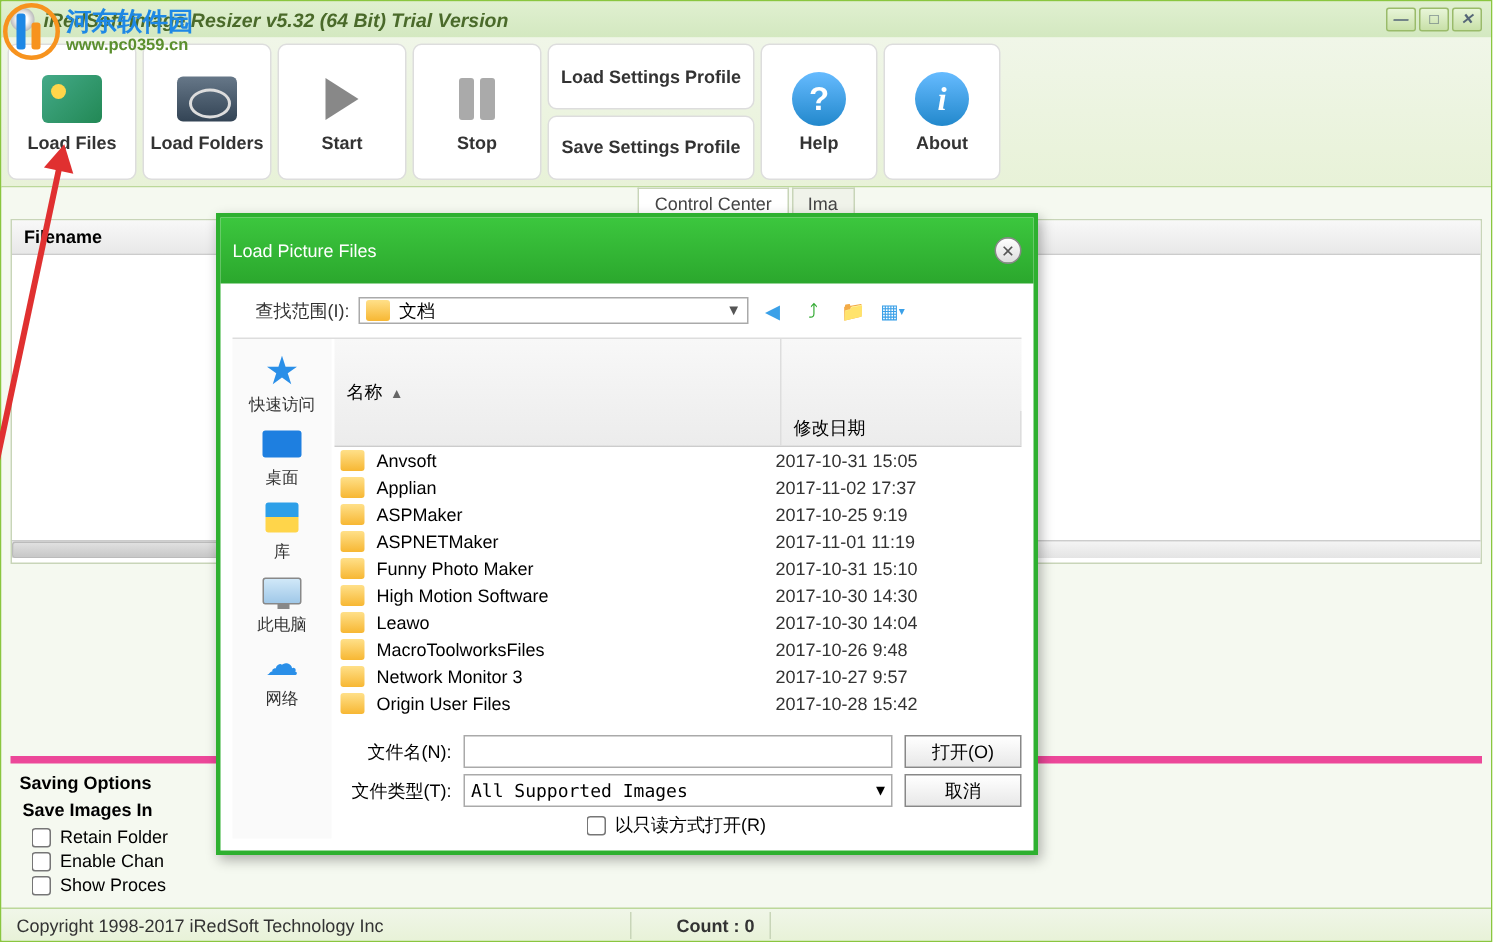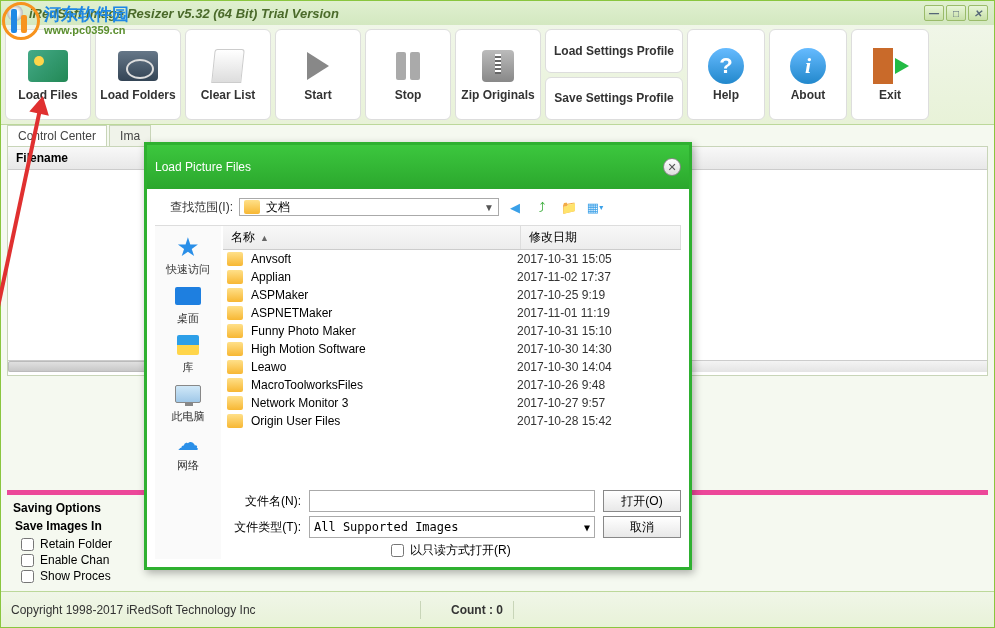--- a/index.html
+++ b/index.html
@@ -33,35 +33,35 @@
 .ic-pause div{width:10px;height:28px;background:#aaa;border-radius:2px;}
 .ic-zip { width:32px;height:32px;background:linear-gradient(#bbb,#888);border-radius:4px;position:relative;}
 .ic-zip::after{content:"";position:absolute;top:4px;left:13px;width:6px;height:20px;background:repeating-linear-gradient(#fff 0 2px,#666 2px 4px);}
 .ic-help{width:36px;height:36px;border-radius:50%;background:linear-gradient(#6bf,#28c);display:flex;align-items:center;justify-content:center;color:#fff;font-size:22px;font-weight:bold;}
 .ic-about{width:36px;height:36px;border-radius:50%;background:linear-gradient(#6bf,#28c);display:flex;align-items:center;justify-content:center;color:#fff;font-size:22px;font-weight:bold;font-style:italic;font-family:serif;}
 .ic-exit{width:34px;height:36px;background:linear-gradient(90deg,#c96a2a 60%, transparent 60%);position:relative;}
 .ic-exit::after{content:"";position:absolute;right:-2px;top:10px;width:0;height:0;border-left:14px solid #2b4;border-top:8px solid transparent;border-bottom:8px solid transparent;}
 
 
 .body-area { flex:1; display:flex; flex-direction: column; background:#f5f9f0; padding: 0 6px; }
-.tabs { display:flex; gap:2px; margin-top:0; }
+.tabs { display:flex; gap:2px; margin-top:0;justify-content:center; }
 .tab { padding:3px 10px; background:#f0f3ea; border:1px solid #c8d5b8; border-bottom:none; font-size:12px; color:#444; cursor:pointer;}
 .tab.active{background:#fff;}
 .file-panel { background:#fff; border:1px solid #c8d5b8; height:230px; padding:0; }
 .file-header { background:linear-gradient(#f8f8f8,#e8e8e8); border-bottom:1px solid #ccc; padding:4px 8px; font-weight:bold; font-size:12px;}
 .file-list-body { height: 190px; overflow:auto; }
 .file-scroll { height: 12px; background:linear-gradient(#f4f4f4,#e4e4e4); border-top:1px solid #ccc; position:relative;}
 .file-scroll-thumb{position:absolute;left:0;top:0;height:100%;width:260px;background:linear-gradient(#e0e0e0,#c8c8c8);border:1px solid #bbb;border-radius:2px;}
 
 .saving { border-top:5px solid #ec4899; padding:6px; font-size:12px; }
 .saving-title{font-weight:bold;margin-bottom:4px;}
 .chk{display:flex;align-items:center;gap:6px;margin:2px 0 2px 8px;}
 .chk input{width:13px;height:13px;}
 
-.statusbar{height:36px;background:linear-gradient(#f0f6e8,#e8f2d8);border-top:1px solid #bcd89a;display:flex;align-items:center;font-size:12px;color:#333;}
+.statusbar{height:22px;background:linear-gradient(#f0f6e8,#e8f2d8);border-top:1px solid #bcd89a;display:flex;align-items:center;font-size:12px;color:#333;}
 .status-cell{padding:2px 10px;border-right:1px solid #c8d5b8;}
 .status-count{font-weight:bold;margin-left:20px;}
 
 
 .dialog { position: absolute; left: 144px; top: 142px; width: 548px; height: 428px; border: 3px solid #2eb030; background: #fff; box-shadow: 2px 3px 8px rgba(0,0,0,.3); display:flex; flex-direction:column; z-index:10;}
 .dlg-title { height: 44px; background: linear-gradient(#3cc73e,#2ba72d); color:#fff; display:flex; align-items:center; padding:0 8px; font-size:12px;}
 .dlg-title-spacer{flex:1;}
 .dlg-close{width:18px;height:18px;background:linear-gradient(#fff,#ddd);border-radius:50%;border:1px solid #888;display:flex;align-items:center;justify-content:center;font-size:11px;color:#555;cursor:pointer;}
 .dlg-body{flex:1;display:flex;flex-direction:column;padding:8px;}
 .dlg-row{display:flex;align-items:center;gap:6px;margin-bottom:6px;}
@@ -83,21 +83,21 @@
 .sb-lib{width:22px;height:20px;background:linear-gradient(#2d9fe8 50%, #ffd54a 50%);border-radius:2px;}
 .sb-pc{width:26px;height:18px;background:linear-gradient(#d0e8f8,#a0c8e8);border:1px solid #888;border-radius:2px;position:relative;}
 .sb-pc::after{content:"";position:absolute;bottom:-4px;left:9px;width:8px;height:4px;background:#888;}
 .sb-net{color:#2a8fe8;font-size:22px;}
 
 .dlg-files{flex:1;display:flex;flex-direction:column;}
 .dlg-cols{display:flex;background:linear-gradient(#f8f8f8,#ececec);border-bottom:1px solid #ccc;font-size:12px;}
 .col-h{padding:3px 8px;border-right:1px solid #ddd;display:flex;align-items:center;gap:5px;}
 .col-h .sort{font-size:9px;color:#666;}
 .col-name{flex:1;}
-.col-date{width:160px;}
+.col-date{width:160px;margin-top:48px;}
 .dlg-list{flex:1;overflow:auto;}
 .dlg-item{display:flex;align-items:center;padding:2px 4px;font-size:12px;}
 .fi-ic{width:16px;height:14px;background:linear-gradient(#ffe089,#f7b733);border-radius:2px;margin-right:8px;flex-shrink:0;}
 .fi-name{flex:1;}
 .fi-date{width:160px;text-align:left;color:#333;}
 
 .dlg-bottom{padding:6px 0 0;}
 .dlg-brow{display:flex;align-items:center;gap:8px;margin:4px 0;}
 .dlg-blabel{width:78px;text-align:right;font-size:12px;}
 .dlg-input{flex:1;height:22px;border:1px solid #aaa;padding:0 4px;font-size:12px;}
@@ -144,70 +144,52 @@
       <div class="tool-label">Load Files</div>
     </div>
     <div class="tool-btn">
       <div class="tool-icon">
           <div class="ic-folder"></div>
         </div>
       <div class="tool-label">Load Folders</div>
     </div>
     <div class="tool-btn">
       <div class="tool-icon">
-          <div class="ic-clear"></div>
-        </div>
-      <div class="tool-label">Clear List</div>
-    </div>
-    <div class="tool-btn">
-      <div class="tool-icon">
           <div class="ic-play"></div>
         </div>
       <div class="tool-label">Start</div>
     </div>
     <div class="tool-btn">
       <div class="tool-icon">
           <div class="ic-pause">
             <div></div>
             <div></div>
           </div>
         </div>
       <div class="tool-label">Stop</div>
     </div>
-    <div class="tool-btn">
-      <div class="tool-icon">
-          <div class="ic-zip"></div>
-        </div>
-      <div class="tool-label">Zip Originals</div>
-    </div>
     <div class="tool-col">
       <div class="tool-btn">
         <div class="tool-label">Load Settings Profile</div>
       </div>
       <div class="tool-btn">
         <div class="tool-label">Save Settings Profile</div>
       </div>
     </div>
     <div class="tool-btn narrow">
       <div class="tool-icon">
           <div class="ic-help">?</div>
         </div>
       <div class="tool-label">Help</div>
     </div>
     <div class="tool-btn narrow">
       <div class="tool-icon">
           <div class="ic-about">i</div>
         </div>
       <div class="tool-label">About</div>
-    </div>
-    <div class="tool-btn narrow">
-      <div class="tool-icon">
-          <div class="ic-exit"></div>
-        </div>
-      <div class="tool-label">Exit</div>
     </div>
   </div>
 
   <div class="body-area">
     <div class="tabs">
       <div class="tab active">Control Center</div>
       <div class="tab">Ima</div>
     </div>
     <div class="file-panel">
       <div class="file-header">Filename</div>

